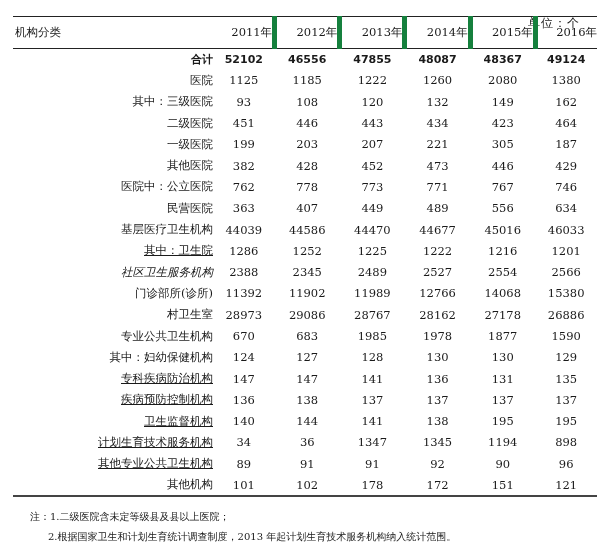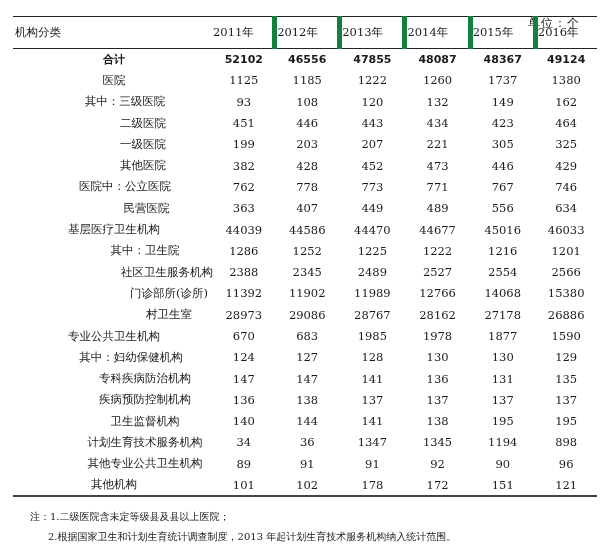--- a/index.html
+++ b/index.html
@@ -16,39 +16,39 @@
     position: absolute; left: 13px; top: 16px;
     width: 584px;
     border-collapse: collapse;
     font-size: 11.5px;
   }
   thead tr { height: 32px; }
   thead th {
     font-weight: normal;
     border-top: 1.5px solid #222;
     border-bottom: 1.5px solid #222;
-    text-align: left;
+    text-align: right;
     padding: 0;
   }
   thead th.cat { text-align: left; padding-left: 2px; }
   thead th.yr { border-left: 5px solid #15803d; }
   thead th.yr:first-of-type { border-left: none; }
   tbody tr { height: 21.3px; }
   tbody td { padding: 0; text-align: center; white-space: nowrap; }
-  tbody td.label { text-align: center; }
+  tbody td.label { text-align: right; }
   tbody tr.total td { font-weight: bold; font-family: "DejaVu Sans", "Liberation Sans", sans-serif; font-size: 11px; }
   tbody tr.last td { border-bottom: 2px solid #444; }
   td.l0 { padding-left: 2px; }
   td.l1 { padding-left: 24px; }
   td.l2 { padding-left: 60px; }
-  td.l3 { padding-left: 108px; }
+  td.l3 { padding-left: 108px; font-style: italic; }
   td.l4 { padding-left: 112px; }
   td.l5 { padding-left: 36px; margin-top: 31px; }
   td.l6 { padding-left: 67px; }
-  td.l7 { padding-left: 64px; }
+  td.l7 { padding-left: 64px; text-decoration: underline; }
   .notes {
     position: absolute; left: 30px; top: 507px;
     font-size: 10px; line-height: 20px;
   }
   .notes .n2 { padding-left: 18px; text-align: center; }
 </style>
 </head>
 <body>
 
 <div class="unit">单位：个</div>
@@ -74,21 +74,21 @@
         <td>48087</td>
         <td>48367</td>
         <td>49124</td>
       </tr>
       <tr>
         <td class="label l0">医院</td>
         <td>1125</td>
         <td>1185</td>
         <td>1222</td>
         <td>1260</td>
-        <td>1737</td>
+        <td>2080</td>
         <td>1380</td>
       </tr>
       <tr>
         <td class="label l1">其中：三级医院</td>
         <td>93</td>
         <td>108</td>
         <td>120</td>
         <td>132</td>
         <td>149</td>
         <td>162</td>
@@ -102,21 +102,21 @@
         <td>423</td>
         <td>464</td>
       </tr>
       <tr>
         <td class="label l2">一级医院</td>
         <td>199</td>
         <td>203</td>
         <td>207</td>
         <td>221</td>
         <td>305</td>
-        <td>325</td>
+        <td>187</td>
       </tr>
       <tr>
         <td class="label l2">其他医院</td>
         <td>382</td>
         <td>428</td>
         <td>452</td>
         <td>473</td>
         <td>446</td>
         <td>429</td>
       </tr>

